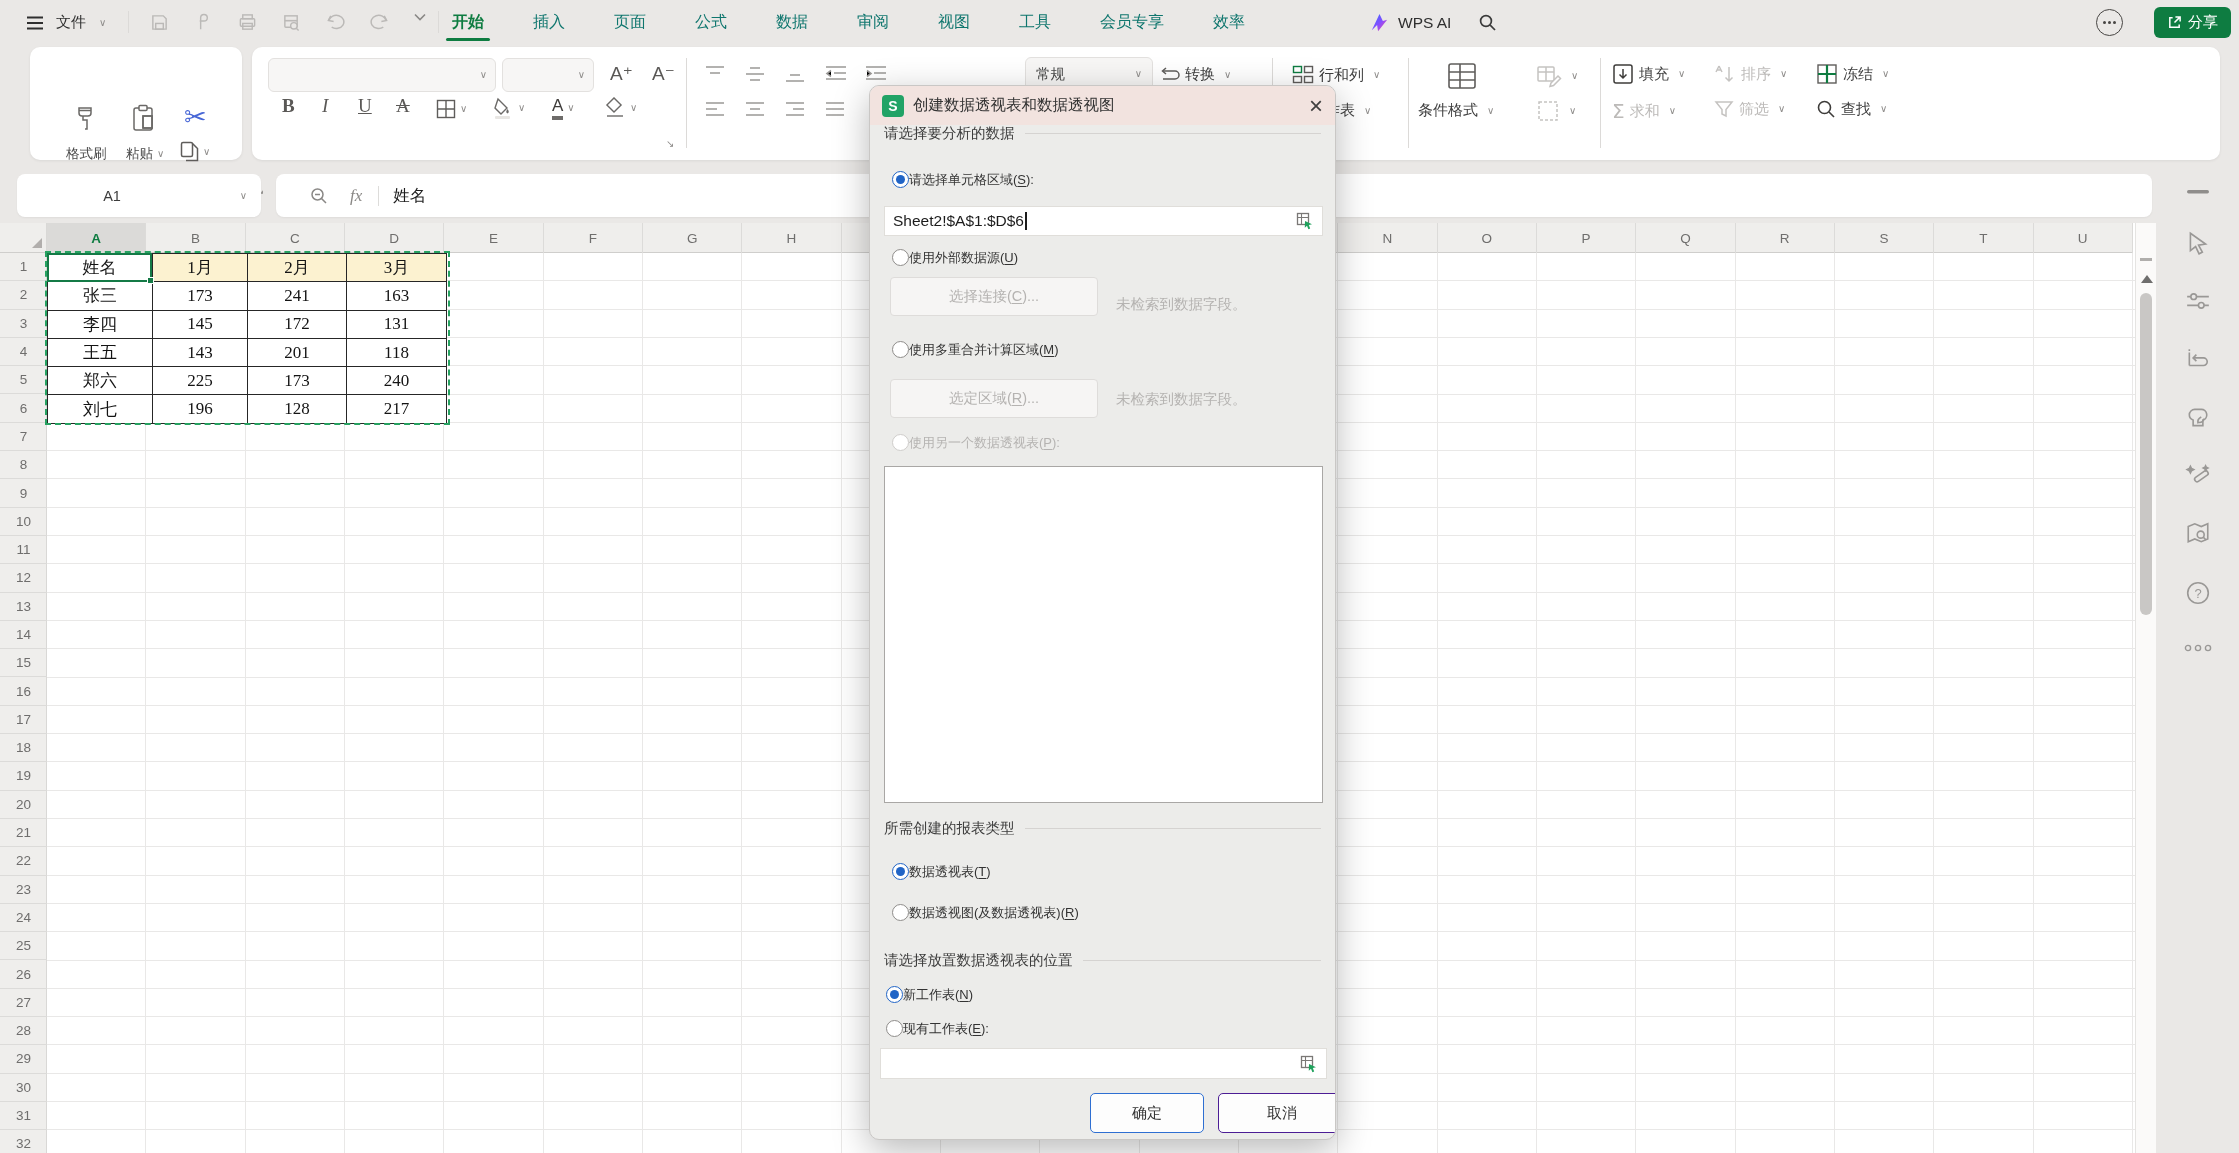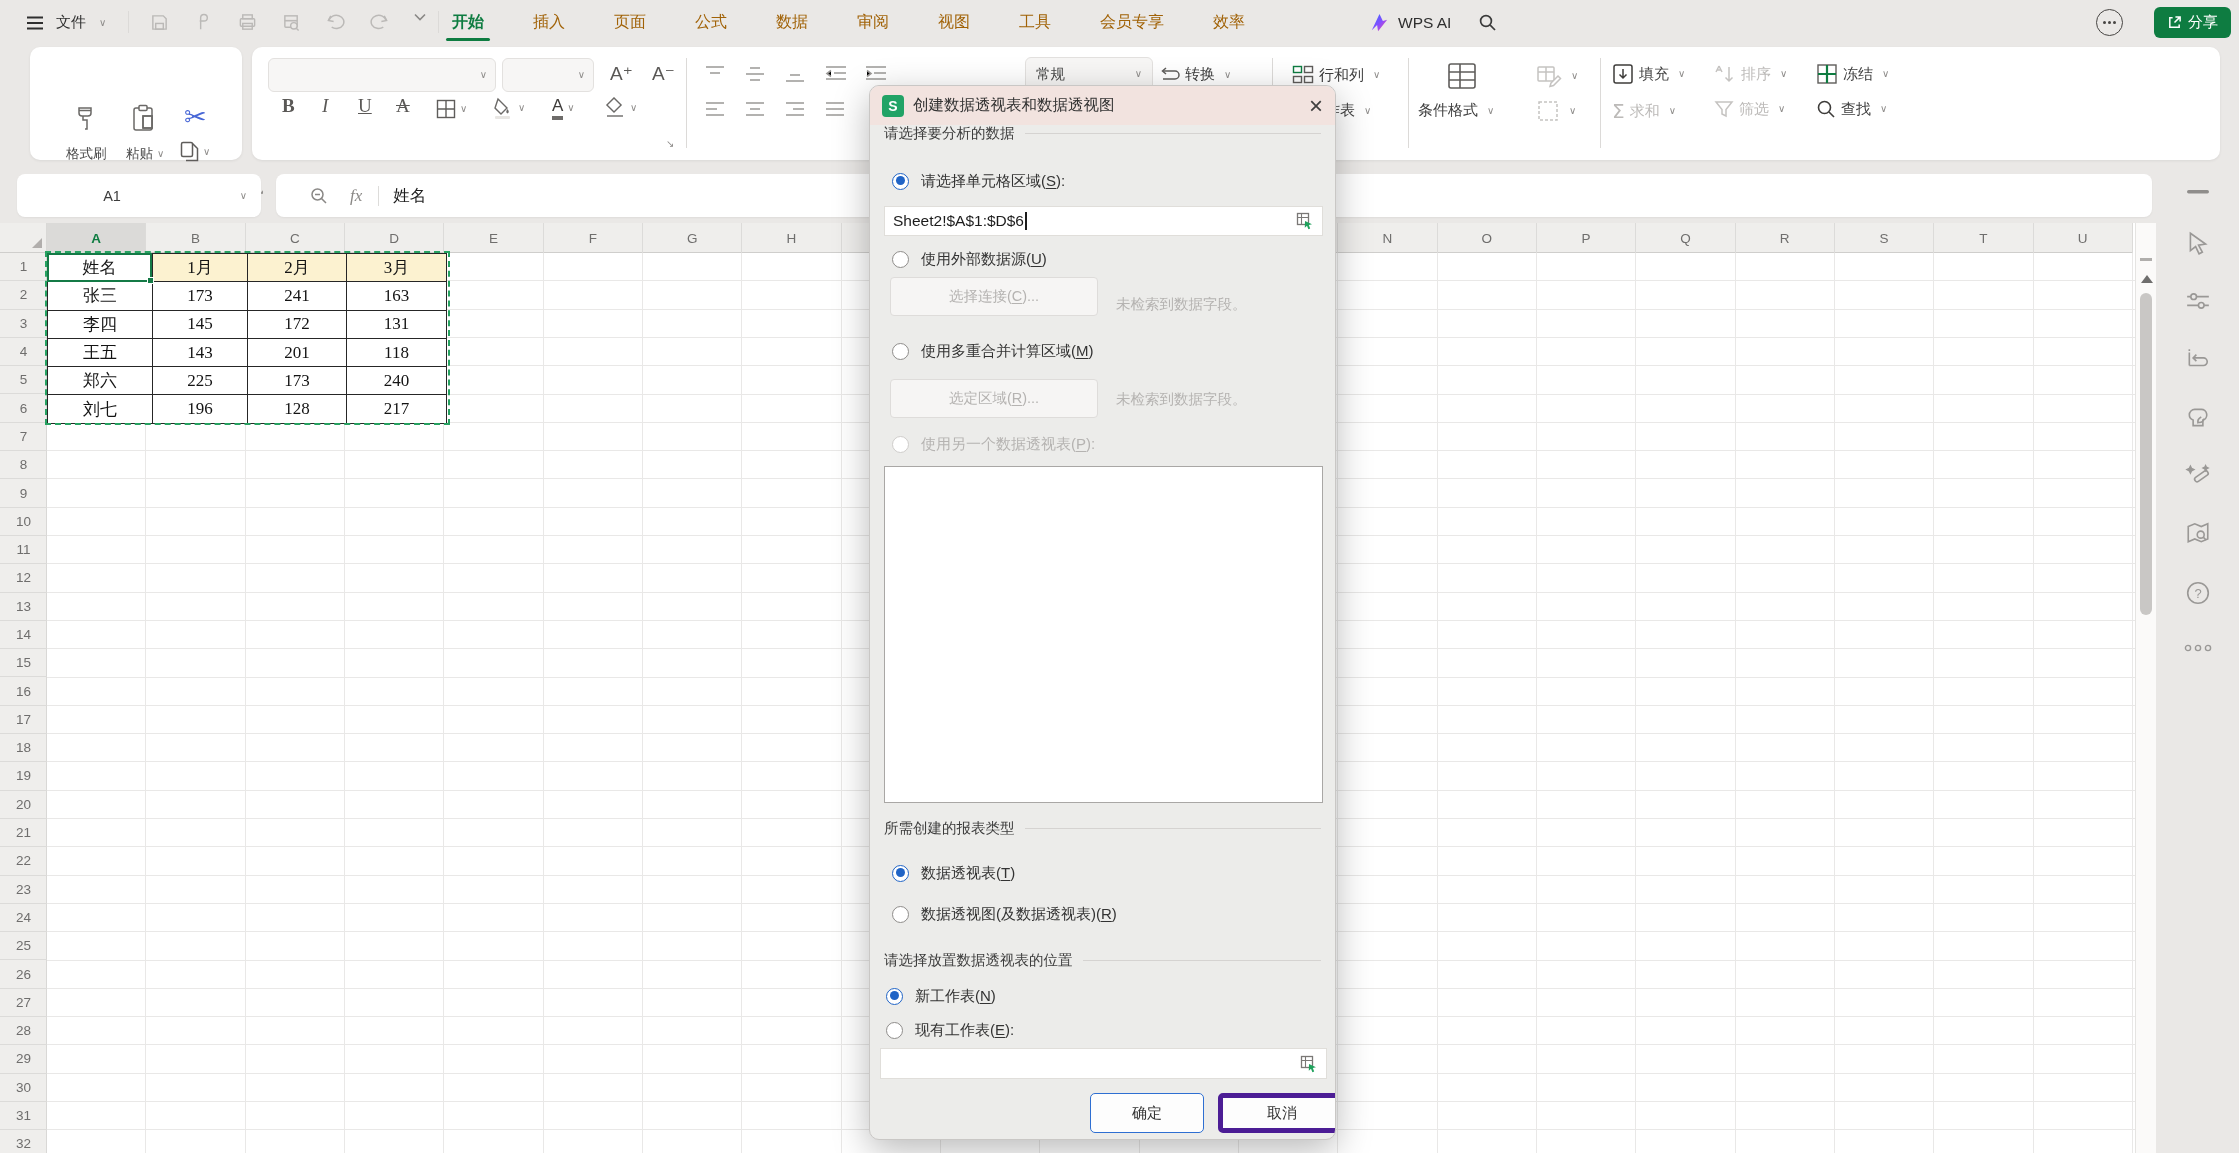--- a/index.html
+++ b/index.html
@@ -8,21 +8,21 @@
 .abs{position:absolute}
 svg{display:block}
 .cv{font-size:10px;color:#8f8d8b;margin-left:4px;line-height:1}
 .dis{color:#bcbab8 !important}
 .sep-v{position:absolute;width:1px;background:#dcdad8}
 
 
 #menubar{position:absolute;left:0;top:0;width:2239px;height:45px;font-size:15px}
 .mitem{position:absolute;top:0;height:45px;display:flex;align-items:center;color:#2f2f2f}
 #tabs{position:absolute;left:452px;top:0;height:45px;display:flex;gap:49px;align-items:center}
-.tab{position:relative;height:45px;display:flex;align-items:center;font-size:16px;color:#a16207;cursor:default;white-space:nowrap}
+.tab{position:relative;height:45px;display:flex;align-items:center;font-size:16px;color:#0f766e;cursor:default;white-space:nowrap}
 .tab.active{color:#0e7c41;font-weight:700}
 .tab.active:after{content:"";position:absolute;left:50%;transform:translateX(-50%);bottom:4px;width:44px;height:3px;border-radius:2px;background:#0e7c41}
 .qicon{position:absolute;top:13px;color:#bbb9b7}
 #share-btn{position:absolute;right:8px;top:7px;height:31px;padding:0 13px;border-radius:6px;background:#0e7c41;color:#fff;display:flex;align-items:center;gap:6px;font-size:15px}
 #assist{position:absolute;left:2096px;top:9px;width:27px;height:27px;border:1.6px solid #474543;border-radius:50%;display:flex;align-items:center;justify-content:center;gap:2px}
 #assist i{width:3px;height:3px;border-radius:50%;background:#474543;display:block}
 
 
 .card{position:absolute;top:47px;height:113px;background:#fff;border-radius:10px;box-shadow:0 1px 3px rgba(0,0,0,.07)}
 #card1{left:30px;width:212px}
@@ -66,35 +66,35 @@
 .sbi{position:absolute;left:50%;transform:translateX(-50%);color:#9a9896}
 
 
 #dialog{position:absolute;left:869px;top:85px;width:467px;height:1055px;background:#ececea;border:1px solid #c9c7c5;border-radius:10px;box-shadow:0 10px 36px rgba(0,0,0,.28);z-index:100;overflow:hidden}
 #dlg-title{position:absolute;left:0;top:0;right:0;height:39px;background:#f2e3df;display:flex;align-items:center;padding:0 12px;gap:9px}
 #dlg-title .cap{font-size:15.5px;color:#333}
 .s-badge{width:22px;height:22px;border-radius:4px;background:#21a366;color:#fff;font-weight:700;font-size:14px;display:flex;align-items:center;justify-content:center}
 #dlg-close{margin-left:auto;font-size:24px;color:#3f3f3f;line-height:1}
 .sec{position:absolute;left:14px;right:14px;display:flex;align-items:center;gap:10px;font-size:14.5px;color:#3c3c3c;white-space:nowrap}
 .sec:after{content:"";flex:1;height:1px;background:#d5d3d1}
-.rrow{position:absolute;left:22px;display:flex;align-items:center;gap:12px;height:20px;font-size:15px;color:#333;white-space:nowrap}
+.rrow{position:absolute;left:22px;display:flex;height:20px;font-size:13px;color:#333;white-space:nowrap}
 .radio{width:17px;height:17px;border-radius:50%;border:1.5px solid #8f8d8b;background:#fff;position:relative;flex:none}
 .radio.on{border-color:#2064c6}
 .radio.on:after{content:"";position:absolute;left:2.5px;top:2.5px;width:9px;height:9px;border-radius:50%;background:#2064c6}
 .radio.off2{border-color:#cfcdcb}
 .rrow.gray{color:#b5b3b1}
 .dinput{position:absolute;background:#fff;border:1px solid #e0deda;display:flex;align-items:center;padding:0 8px;font-size:15.5px;color:#1c1c1c}
 .dinput .pick{margin-left:auto}
 .caret{display:inline-block;width:1.5px;height:18px;background:#1c1c1c;margin-left:1px}
 .dbtn{position:absolute;width:208px;height:39px;background:#f6f5f4;border:1px solid #dedcda;border-radius:4px;color:#b5b3b1;font-size:14.5px;display:flex;align-items:center;justify-content:center}
 .hint{position:absolute;font-size:14.5px;color:#b5b3b1;white-space:nowrap}
 #listbox{position:absolute;left:14px;top:380px;width:439px;height:337px;background:#fff;border:1px solid #a9a7a5}
 .okbtn{position:absolute;top:1007px;height:40px;border-radius:5px;background:#fdfdfd;font-size:15px;color:#333;display:flex;align-items:center;justify-content:center}
 #btn-ok{left:220px;width:114px;border:1.5px solid #2e6fd2}
-#btn-cancel{left:348px;width:128px;border:5px solid #4c1d95}
+#btn-cancel{left:348px;width:128px;border:1px solid #4c1d95}
 u{text-underline-offset:2px}
 </style>
 </head>
 <body>
 
 <div id="menubar">
   <div class="mitem" style="left:26px">
     <svg width="18" height="14" viewBox="0 0 18 14" stroke="#2f2f2f" stroke-width="1.8">
         <path d="M1 1.5h16M1 7h16M1 12.5h16"></path>
       </svg>

